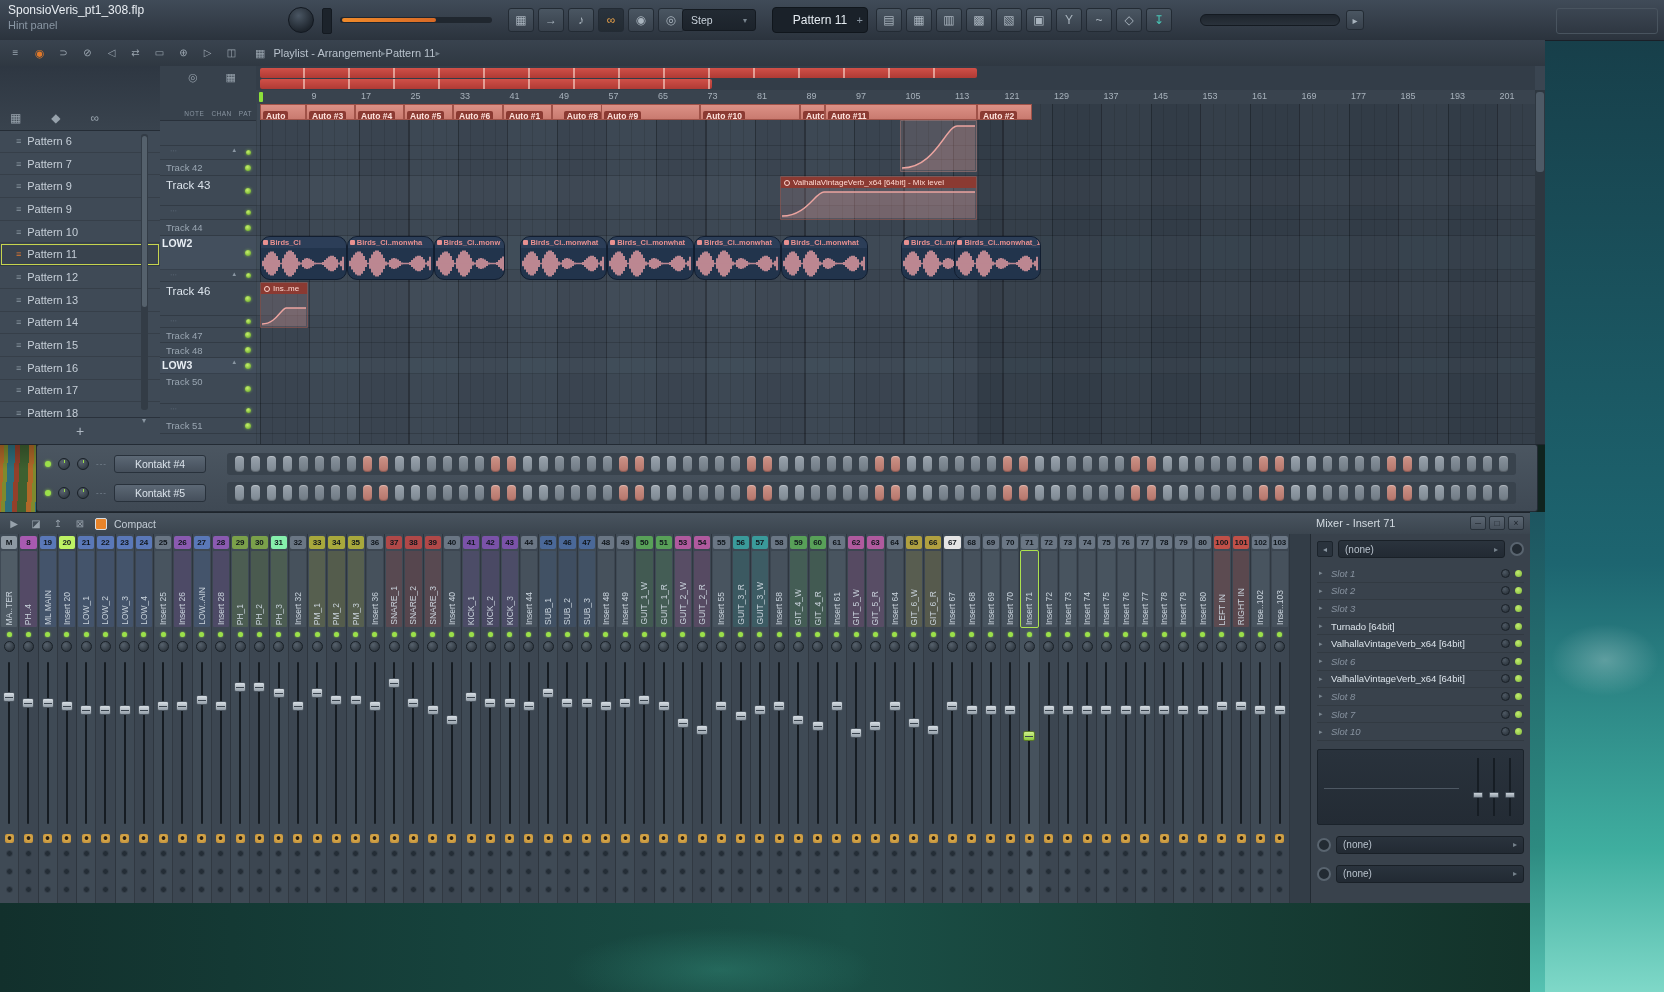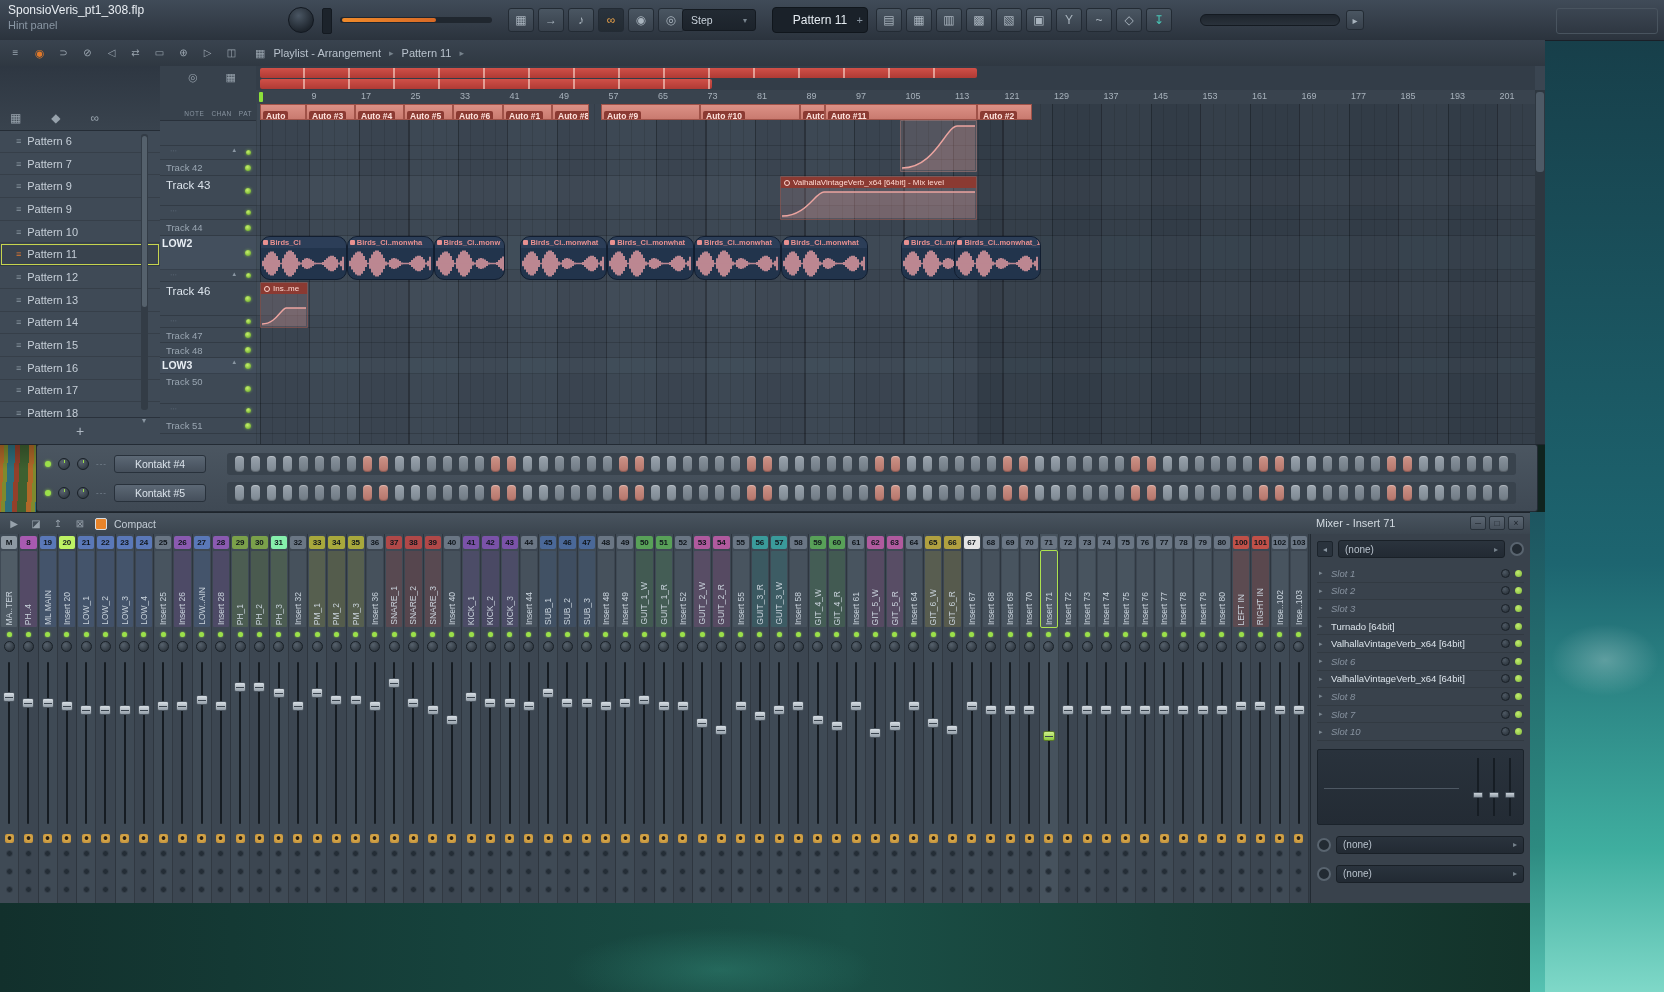--- a/index.html
+++ b/index.html
@@ -32,21 +32,21 @@
   .tb-long{position:absolute;left:1200px;top:14px;width:140px;height:12px;background:linear-gradient(180deg,#1E252D,#2A323B);border:1px solid #141A21;border-radius:6px;box-sizing:border-box;}
   .tb-arrowbtn{position:absolute;left:1346px;top:10px;width:18px;height:20px;background:linear-gradient(180deg,#4A5662,#37404B);border:1px solid #232B34;border-radius:3px;color:#A9B4BE;font-size:10px;text-align:center;line-height:19px;box-sizing:border-box;}
   .tb-ghost{position:absolute;left:1556px;top:8px;width:100px;height:24px;border:1px solid #49545F;border-radius:3px;}
 
   
   .tb-2{position:absolute;left:0;top:40px;width:1545px;height:26px;background:linear-gradient(180deg,#39434F,#2F3842);border-bottom:1px solid #1D242C;display:flex;align-items:center;}
   .t2-icons{display:flex;gap:5px;padding-left:6px;}
   .tool2{width:19px;height:18px;font-size:10px;line-height:18px;color:#9AA5AF;text-align:center;display:inline-block;}
   .tool2.accent{color:#E0792A;font-size:11px;}
   .pl-ic{margin-left:14px;font-size:11px;color:#97A2AC;}
-  .crumb{margin-left:8px;font-size:11px;color:#B8C2CC;display:flex;gap:8px;align-items:center;}
+  .crumb{margin-left:8px;font-size:11px;color:#B8C2CC;display:flex;align-items:center;}
   .crumb .sep{color:#76828C;font-size:9px;}
 
   
   .playlist{position:absolute;left:0;top:66px;width:1545px;height:378px;background:#3A4551;overflow:hidden;border-bottom:1px solid #20272E;}
   .pat-panel{position:absolute;left:0;top:0;width:160px;height:100%;background:#3F4A56;border-right:1px solid #2A323C;}
   .pat-head{position:absolute;top:0;left:0;right:0;height:64px;background:linear-gradient(180deg,#2E3742,#39434E);border-bottom:1px solid #252D36;}
   .pat-head>div{position:absolute;bottom:5px;left:10px;display:flex;gap:30px;}
   .pick{font-size:12px;color:#97A2AC;}
   .pat-list{position:absolute;top:64px;left:0;right:0;bottom:26px;overflow:hidden;}
   .pat-item{height:22.7px;display:flex;align-items:center;gap:6px;padding-left:16px;border-bottom:1px solid rgba(0,0,0,.14);font-size:11px;color:#C6CFD8;box-sizing:border-box;}
@@ -444,21 +444,21 @@
           <div class="grow dim" style="height: 16px;"></div>
         </div>
       <div class="aftersong"></div>
       <div class="auto-row">
           <div class="aclip" style="left: 4px; width: 46px;"><span class="achip">Auto</span></div>
           <div class="aclip" style="left: 50px; width: 49px;"><span class="achip">Auto #3</span></div>
           <div class="aclip" style="left: 99px; width: 49px;"><span class="achip">Auto #4</span></div>
           <div class="aclip" style="left: 148px; width: 49px;"><span class="achip">Auto #5</span></div>
           <div class="aclip" style="left: 197px; width: 50px;"><span class="achip">Auto #6</span></div>
           <div class="aclip" style="left: 247px; width: 49px;"><span class="achip">Auto #1</span></div>
-          <div class="aclip" style="left: 296px; width: 37px; text-align: right;"><span class="achip">Auto #8</span></div>
+          <div class="aclip" style="left: 296px; width: 50px; text-align: right;"><span class="achip">Auto #8</span></div>
           <div class="aclip" style="left: 345px; width: 99px;"><span class="achip">Auto #9</span></div>
           <div class="aclip" style="left: 444px; width: 100px;"><span class="achip">Auto #10</span></div>
           <div class="aclip" style="left: 544px; width: 25px;"><span class="achip">Auto</span></div>
           <div class="aclip" style="left: 569px; width: 152px;"><span class="achip">Auto #11</span></div>
           <div class="aclip" style="left: 721px; width: 55px;"><span class="achip">Auto #2</span></div>
         </div>
       <div class="clip topcurve">
         <div class="cbody" id="top-body">
             <svg width="75" height="50" style="display:block">
               <path d="M1 47 C 33.75 47, 45 5, 56.25 5 L 74 5 L 74 49 L 1 49 Z" fill="rgba(236,164,160,0.22)"></path>
@@ -1316,35 +1316,20 @@
           <span class="sled"></span>
           <span class="sknob"></span>
           <div class="fader">
             <div class="fhandle" style="bottom: calc(72% - 5px);"></div>
           </div>
           <span class="plug"></span>
           <span class="sdot dot0"></span>
           <span class="sdot dot1"></span>
           <span class="sdot dot2"></span>
         </div>
-        <div class="strip alt">
-          <div class="chnum" style="background: rgb(106, 118, 132);">52</div>
-          <div class="vname" style="background: rgba(106, 118, 132, 0.227);">
-            <span>Insert 52</span>
-          </div>
-          <span class="sled"></span>
-          <span class="sknob"></span>
-          <div class="fader">
-            <div class="fhandle" style="bottom: calc(72% - 5px);"></div>
-          </div>
-          <span class="plug"></span>
-          <span class="sdot dot0"></span>
-          <span class="sdot dot1"></span>
-          <span class="sdot dot2"></span>
-        </div>
         <div class="strip">
           <div class="chnum" style="background: rgb(176, 90, 158);">53</div>
           <div class="vname" style="background: rgba(176, 90, 158, 0.227);">
             <span>GUIT_2_W</span>
           </div>
           <span class="sled"></span>
           <span class="sknob"></span>
           <div class="fader">
             <div class="fhandle" style="bottom: calc(62% - 5px);"></div>
           </div>

